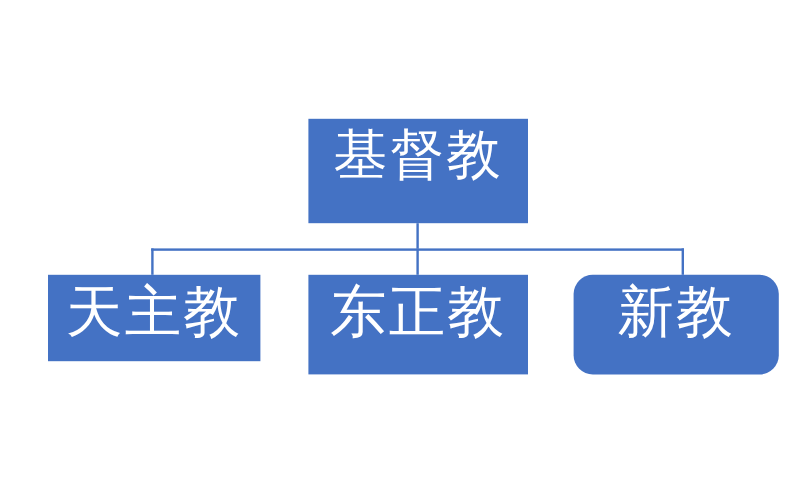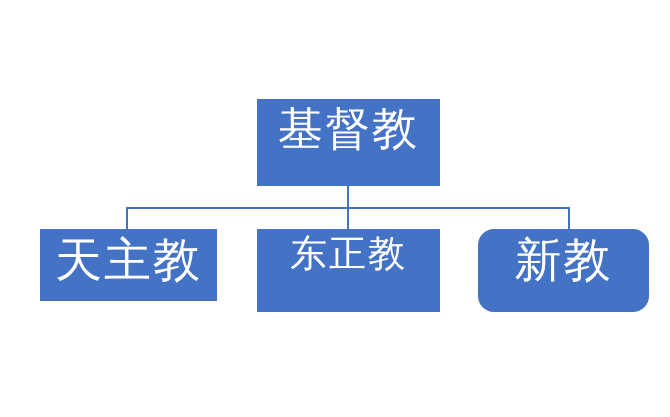--- a/index.html
+++ b/index.html
@@ -32,21 +32,21 @@
     font-size: 45px;
   }
   .node-child-1 {
     left: 40px; top: 229px;
     width: 177px; height: 72px;
     font-size: 47px;
   }
   .node-child-2 {
     left: 257px; top: 229px;
     width: 183px; height: 83px;
-    font-size: 37px;
+    font-size: 47px;
   }
   .node-child-3 {
     left: 478px; top: 229px;
     width: 171px; height: 83px;
     font-size: 47px;
     border-radius: 16px;
   }
   .connector {
     position: absolute;
     background: #4472C4;

